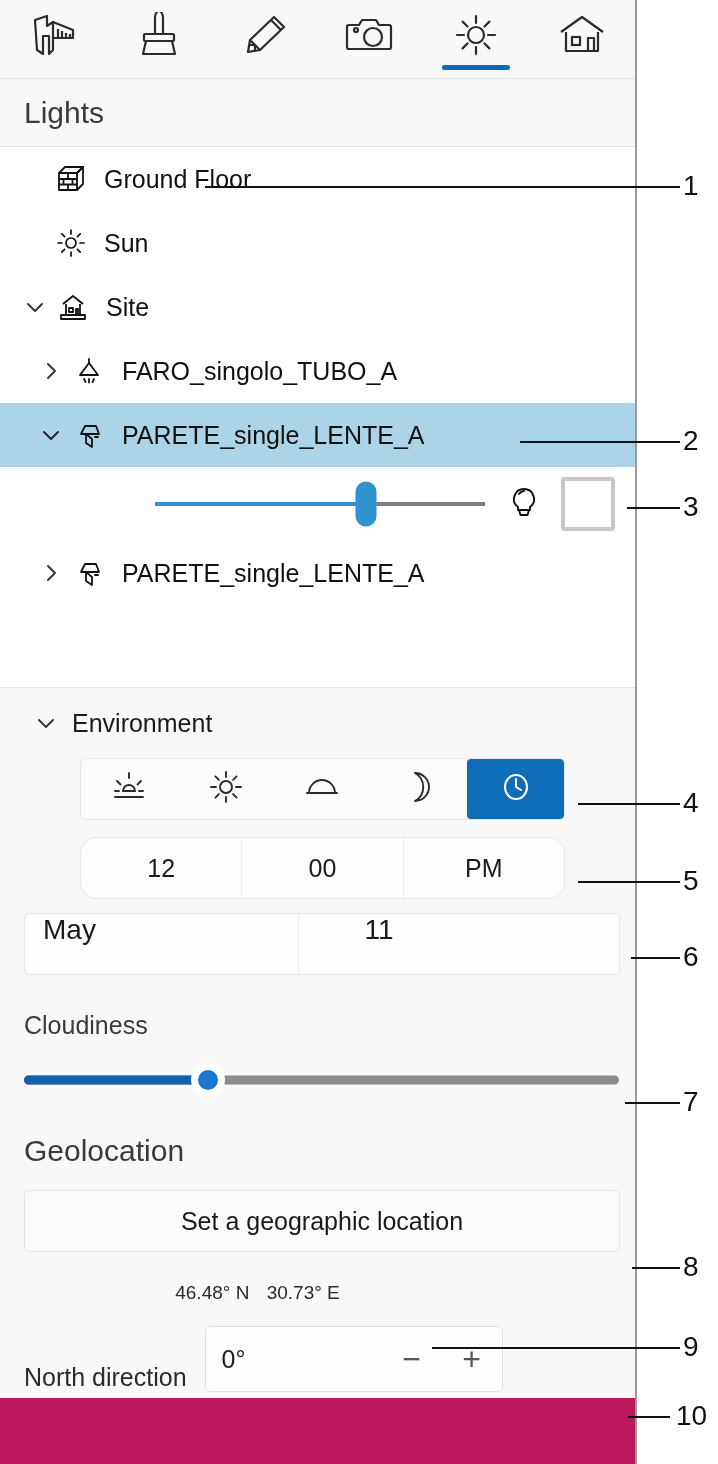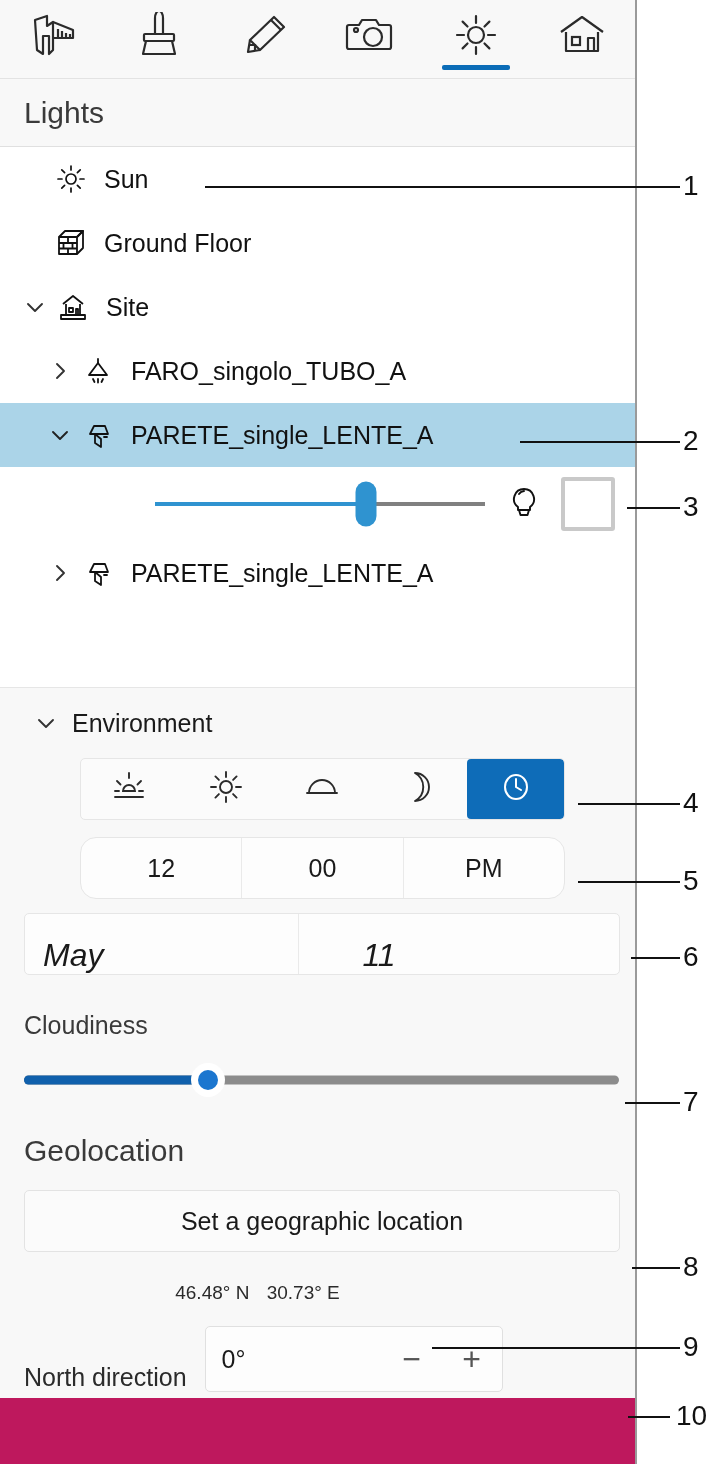--- a/index.html
+++ b/index.html
@@ -98,21 +98,21 @@
     width: 42px;
     display: flex;
     align-items: center;
     justify-content: center;
     flex: none;
   }
   .node-label { margin-left: 12px; white-space: nowrap; }
 
   .indent-0 { padding-left: 50px; }
   .indent-1 { padding-left: 18px; }
-  .indent-2 { padding-left: 43px; }
+  .indent-2 { padding-left: 34px; }
 
   
   #light-slider-row {
     height: 74px;
     display: flex;
     align-items: center;
     padding-left: 155px;
     box-sizing: border-box;
     background: #ffffff;
   }
@@ -226,26 +226,25 @@
     width: 596px;
     height: 62px;
     background: #fdfdfd;
     border: 1px solid #e6e6e6;
     border-radius: 5px;
     display: flex;
     box-sizing: border-box;
   }
   #date-bar .seg {
     display: flex;
-    align-items: flex-end;
-    font-size: 32px;
+    align-items: flex-start;
+    font-size: 28px;
     color: #1a1a1a;
     border-right: 1px solid #eaeaea;
     box-sizing: border-box;
-    font-style: italic;
   }
   #date-bar .seg:last-child { border-right: none; }
   #date-bar .seg-month { flex: 0 0 274px; justify-content: flex-start; padding-left: 18px; }
   #date-bar .seg-day   { flex: 0 0 160px; justify-content: center; }
   #date-bar .seg-year  { flex: 1 1 auto; justify-content: center; }
 
   #cloudiness-label {
     margin: 36px 0 0 24px;
     font-size: 25px;
     color: #3a3a3a;
@@ -440,40 +439,40 @@
   </div>
 
   <div id="lights-header">
     <span>Lights</span>
   </div>
 
   <div id="tree">
 
     <div class="tree-row indent-0">
       <span class="node-icon">
+        <svg width="32" height="32" viewBox="0 0 32 32" fill="none" stroke="#111" stroke-width="1.8" stroke-linejoin="round">
+          <path d="M4 10 L22 10 L22 27 L4 27 Z"></path>
+          <path d="M4 10 L10 4 L28 4 L22 10"></path>
+          <path d="M22 10 L28 4 L28 21 L22 27"></path>
+          <path d="M4 16 L22 16 M4 21.5 L22 21.5 M13 10 L13 16 M8.5 16 L8.5 21.5 M17.5 16 L17.5 21.5 M13 21.5 L13 27"></path>
+        </svg>
+      </span>
+      <span class="node-label">Ground Floor</span>
+    </div>
+
+    <div class="tree-row indent-0">
+      <span class="node-icon">
         <svg width="30" height="30" viewBox="0 0 30 30" fill="none" stroke="#111" stroke-width="1.7" stroke-linecap="round">
           <circle cx="15" cy="15" r="5"></circle>
           <path d="M15 2 L15 6 M15 24 L15 28 M2 15 L6 15 M24 15 L28 15
                    M5.8 5.8 L8.6 8.6 M21.4 21.4 L24.2 24.2
                    M24.2 5.8 L21.4 8.6 M8.6 21.4 L5.8 24.2"></path>
         </svg>
       </span>
       <span class="node-label">Sun</span>
-    </div>
-
-    <div class="tree-row indent-0">
-      <span class="node-icon">
-        <svg width="32" height="32" viewBox="0 0 32 32" fill="none" stroke="#111" stroke-width="1.8" stroke-linejoin="round">
-          <path d="M4 10 L22 10 L22 27 L4 27 Z"></path>
-          <path d="M4 10 L10 4 L28 4 L22 10"></path>
-          <path d="M22 10 L28 4 L28 21 L22 27"></path>
-          <path d="M4 16 L22 16 M4 21.5 L22 21.5 M13 10 L13 16 M8.5 16 L8.5 21.5 M17.5 16 L17.5 21.5 M13 21.5 L13 27"></path>
-        </svg>
-      </span>
-      <span class="node-label">Ground Floor</span>
     </div>
 
     <div class="tree-row indent-1">
       <span class="chev">
         <svg width="26" height="26" viewBox="0 0 26 26" fill="none" stroke="#333" stroke-width="1.9" stroke-linecap="round" stroke-linejoin="round">
           <path d="M6 10 L13 17 L20 10"></path>
         </svg>
       </span>
       <span class="node-icon">
         <svg width="32" height="32" viewBox="0 0 32 32" fill="none" stroke="#111" stroke-width="1.8" stroke-linejoin="round">

